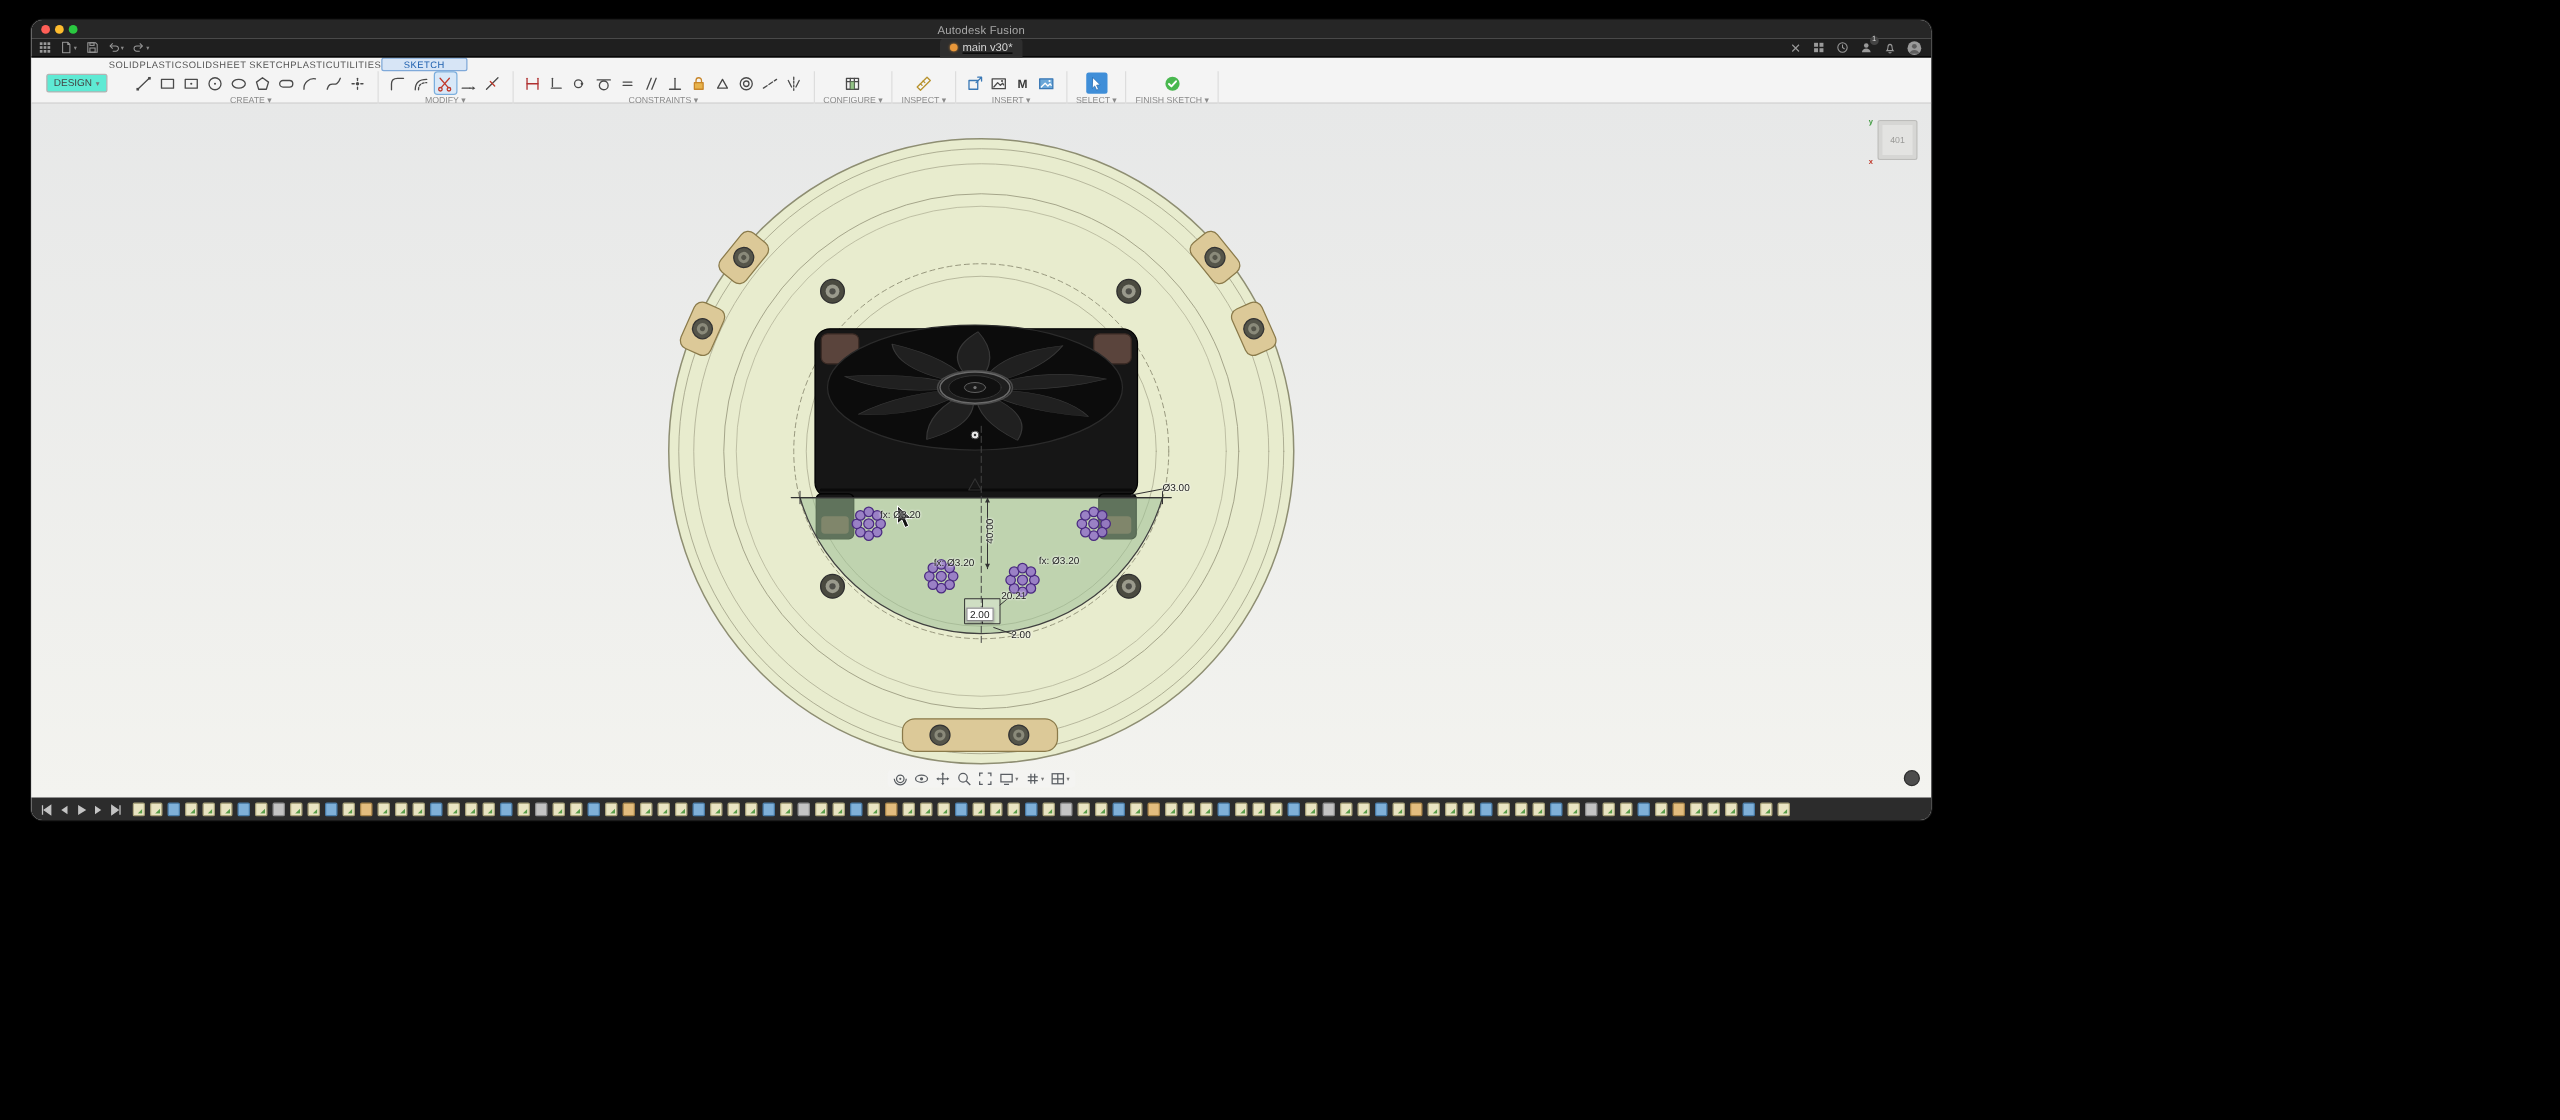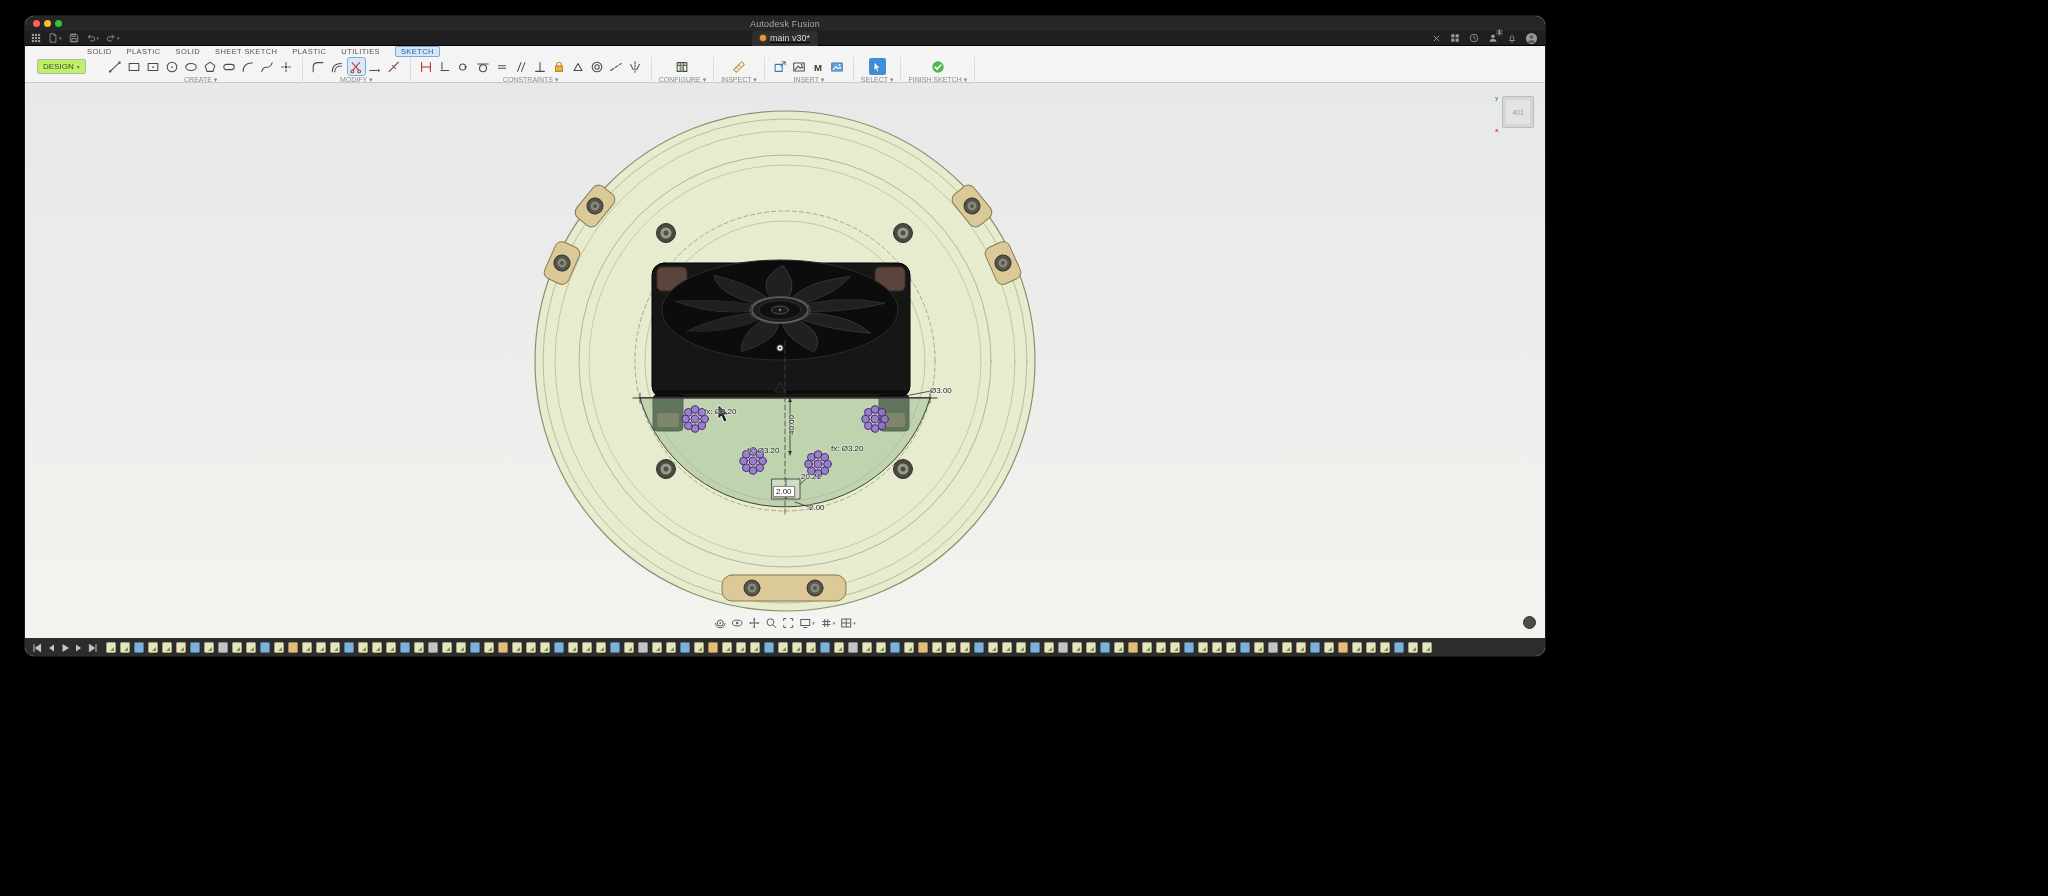--- a/index.html
+++ b/index.html
@@ -25,25 +25,25 @@
   .caret-sm{font-size:5px;color:#8a8a8a;margin-left:1px;}
   .db-center{flex:1;display:flex;justify-content:center;text-decoration:underline;}
   .doc-tab{display:flex;align-items:center;gap:4px;padding:1px 8px;background:#2e2e2e;border-radius:3px 3px 0 0;height:13px;}
   .save-dot{width:6px;height:6px;border-radius:50%;background:#e8973a;box-shadow:0 0 2px #e8973a;}
   .doc-title{font-size:9px;color:#d6d6d6;white-space:nowrap;}
   .badge{position:absolute;right:-5px;top:-3px;font-size:6px;color:#ddd;background:#444;border-radius:4px;padding:0 2px;line-height:7px;}
   .avatar{width:11px;height:11px;border-radius:50%;background:#9a9a9a;overflow:hidden;display:flex;align-items:flex-end;justify-content:center;}
 
   
   .ribbon{background:var(--ribbon-bg,#f4f4f4);border-bottom:1px solid #c9c9c9;height:37px;box-sizing:border-box;}
-  .rtabs{height:11px;display:flex;align-items:center;gap:15px;padding-left:62px;}
+  .rtabs{height:11px;display:flex;align-items:center;padding-left:62px;}
   .rtab{font-size:7.5px;color:#555;letter-spacing:.4px;white-space:nowrap;}
-  .rtab.active{background:#d7e5f6;border:1px solid #7fa9d9;color:#1d5fae;border-radius:2px;padding:0 5px;line-height:9px;}
+  .rtab.active{background:#d7e5f6;border:1px solid #7fa9d9;color:#1d5fae;border-radius:2px;padding:0 17px;line-height:9px;}
   .rmain{height:26px;display:flex;align-items:flex-start;padding-left:12px;}
-  .design-btn{margin-top:2px;margin-right:14px;border:1px solid #b3b3b3;background:#bef264;border-radius:2px;
+  .design-btn{margin-top:2px;margin-right:14px;border:1px solid #b3b3b3;background:#5eead4;border-radius:2px;
               font-size:8px;color:#444;padding:2px 5px;display:flex;gap:3px;align-items:center;white-space:nowrap;}
   .design-btn .caret{font-size:6px;color:#777;}
   .rgroups{display:flex;align-items:flex-start;}
   .rgroup{display:flex;flex-direction:column;align-items:center;padding:1px 7px 0 7px;border-right:1px solid #ddd;}
   .ricons{display:flex;gap:2px;align-items:center;height:17px;}
   .tool{width:17px;height:17px;display:flex;align-items:center;justify-content:center;border-radius:2px;}
   .tool svg{width:14px;height:14px;display:block;}
   .tool.active{background:#d8e8f8;outline:1px solid #7aaede;}
   .tool.select-active{background:var(--accent-blue,#3f8ed8);}
   .rlabel{font-size:7px;color:#8a8a8a;margin-top:1px;white-space:nowrap;}

